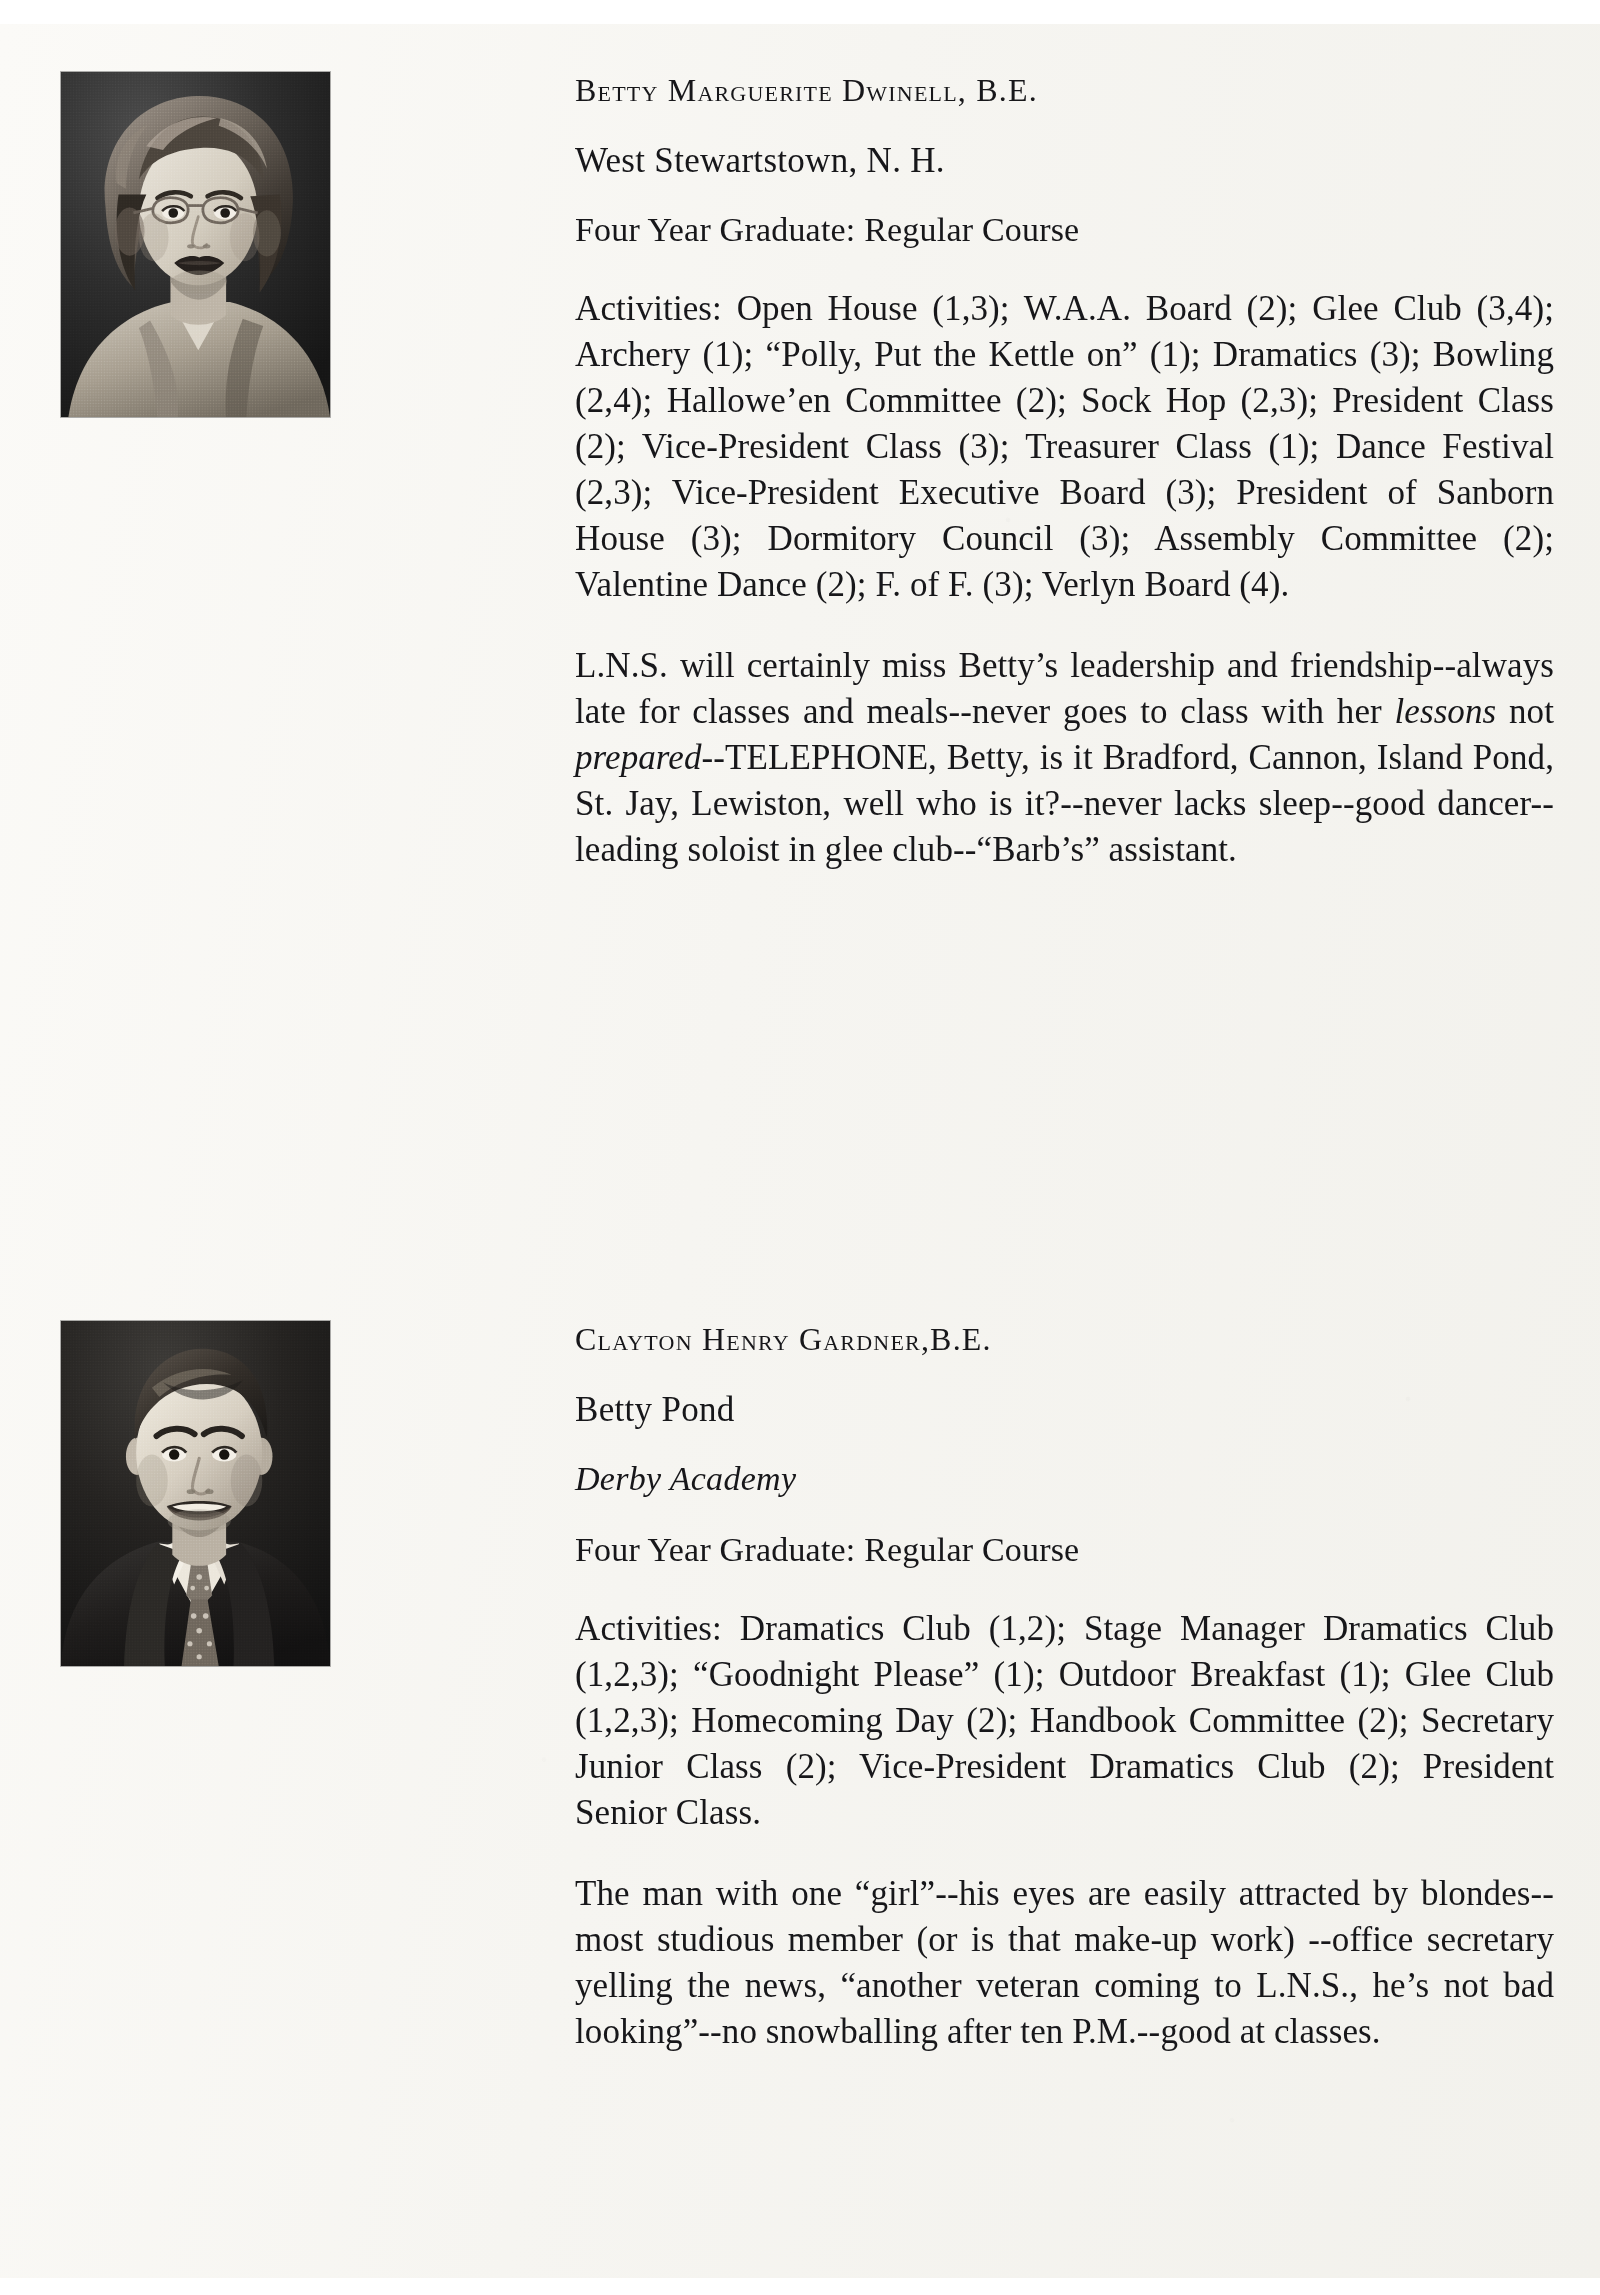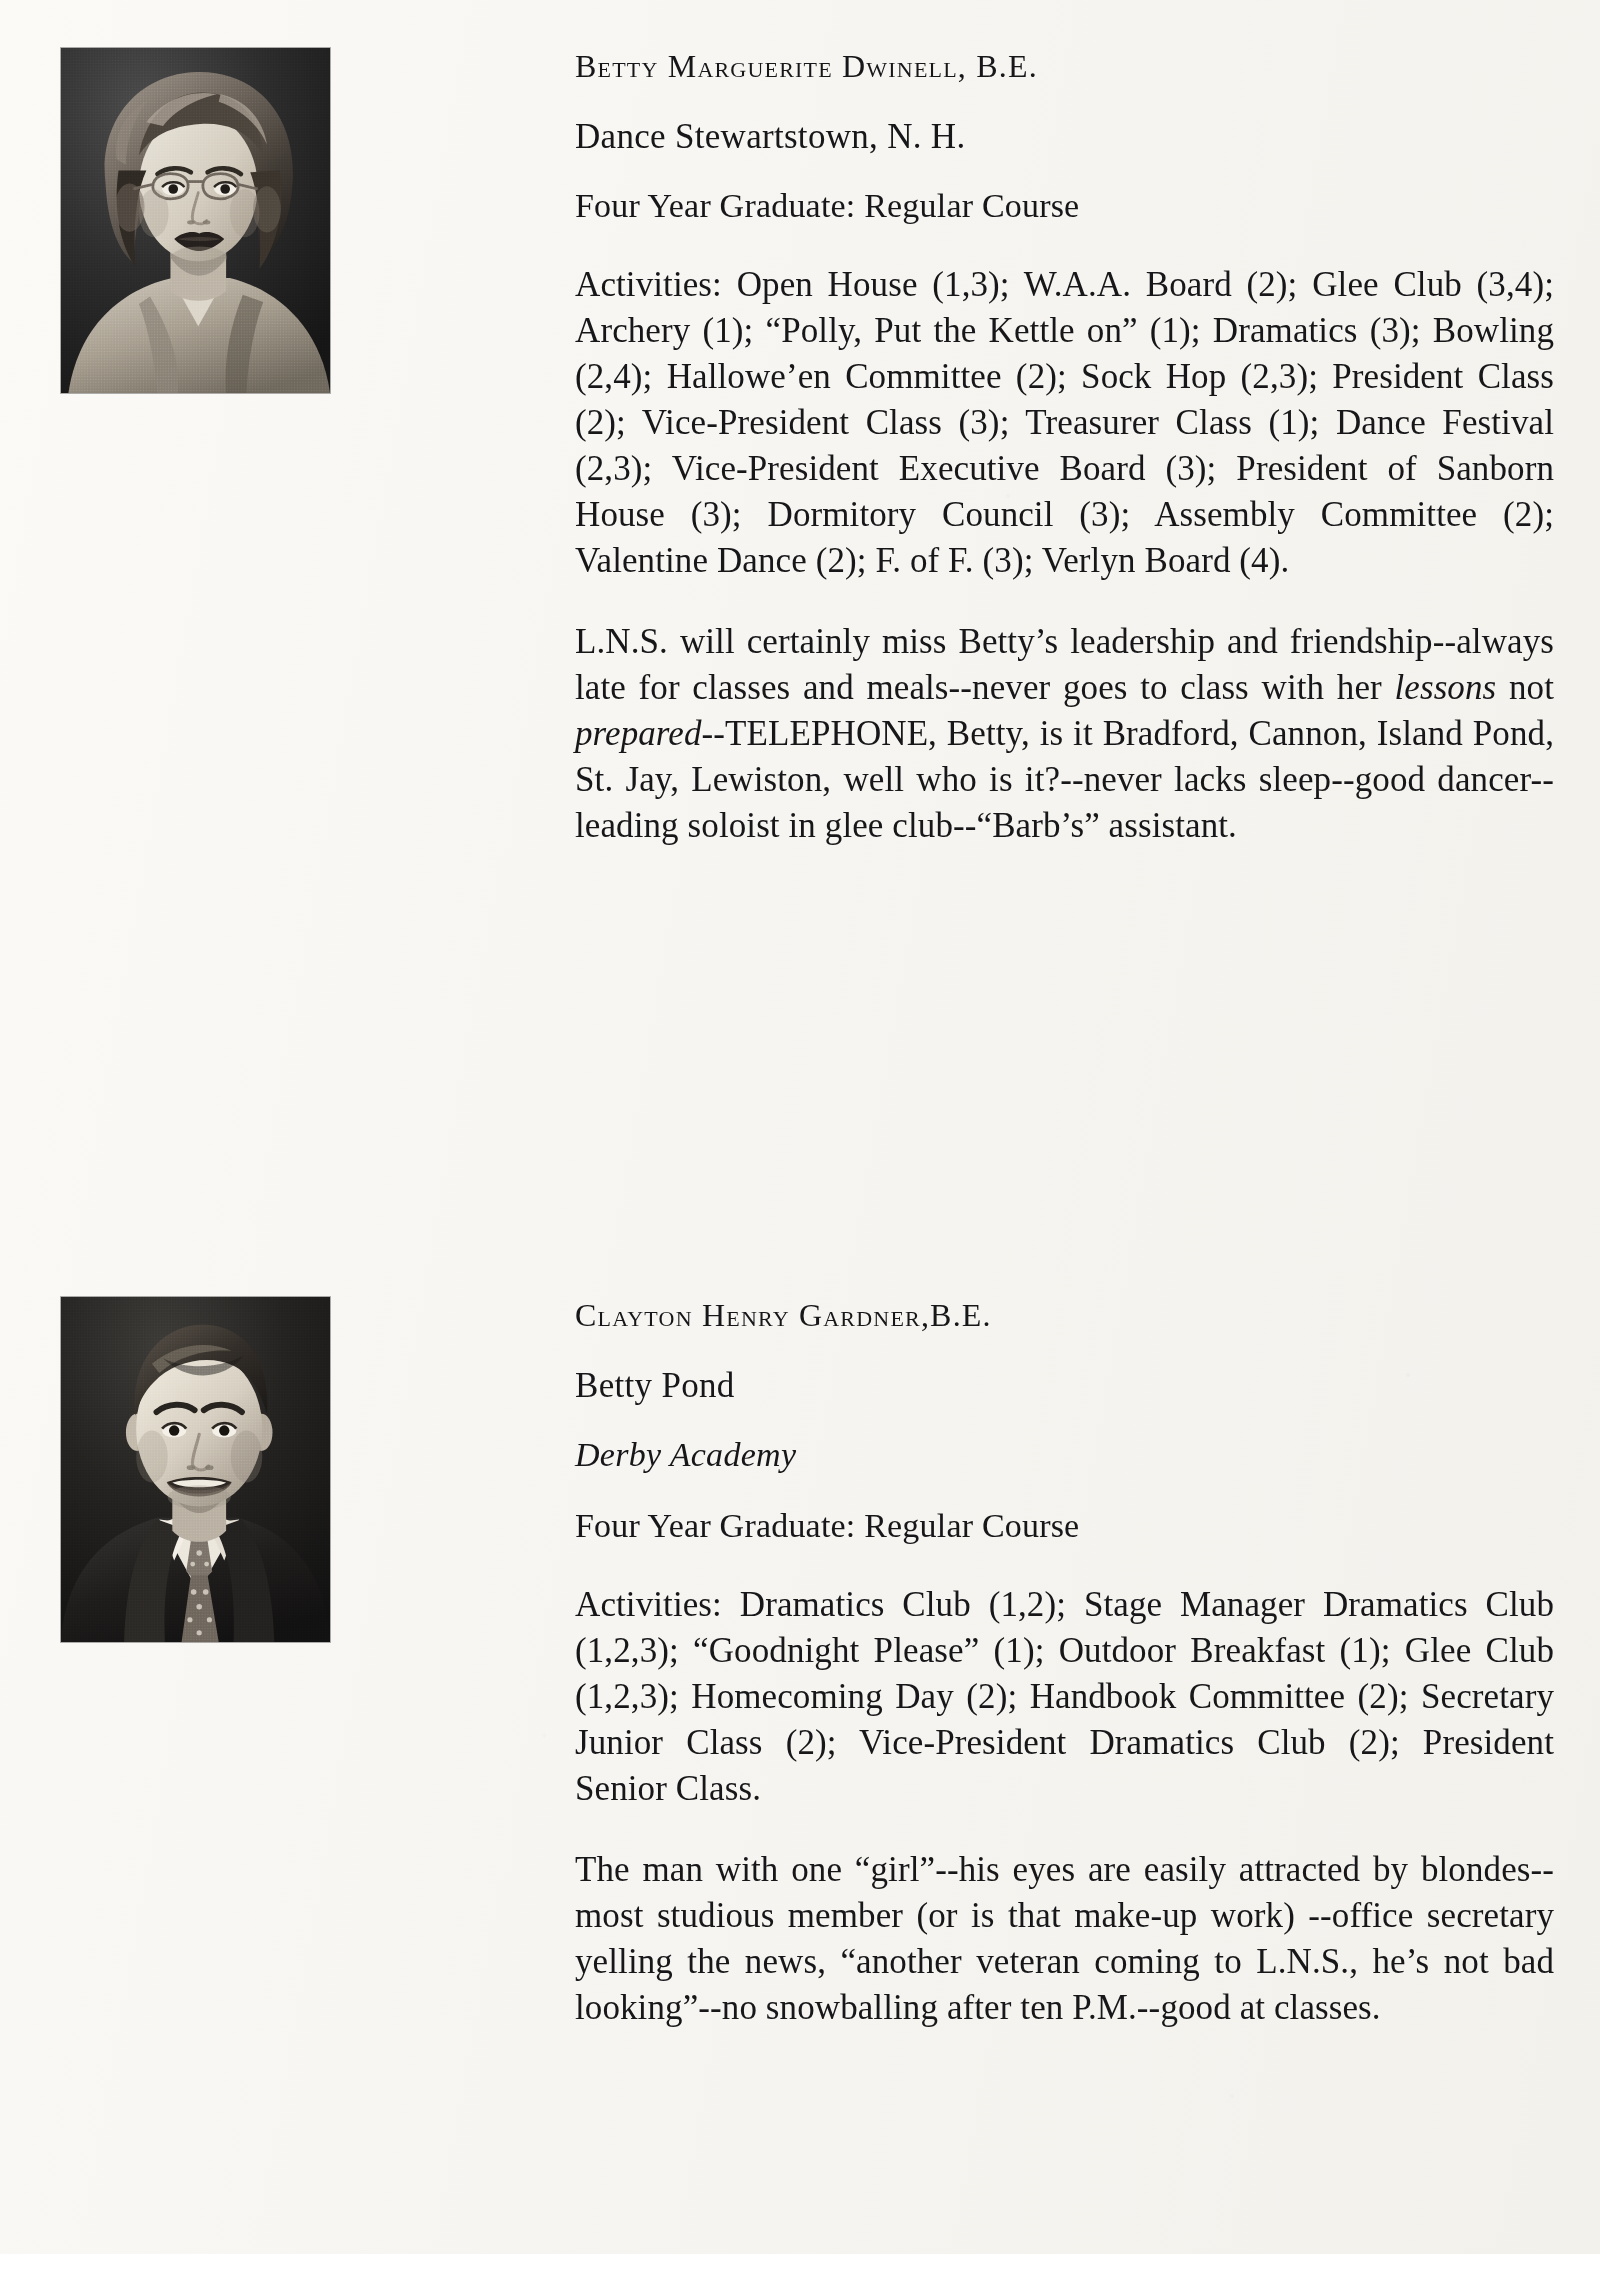--- a/index.html
+++ b/index.html
@@ -8,20 +8,21 @@
     background: #ffffff;
   }
   .page {
     position: relative;
     width: 1600px;
     height: 2254px;
     background: #ef4444;
     overflow: hidden;
     font-family: "Liberation Serif", "DejaVu Serif", serif;
     color: #17171a;
+    margin-top: 24px;
   }
   
   .page::before {
     content: "";
     position: absolute;
     inset: 0;
     background:
       radial-gradient(circle at 12% 8%, rgba(0,0,0,0.018) 0 1.9px, transparent 2.8px),
       radial-gradient(circle at 63% 22%, rgba(0,0,0,0.015) 0 1.9px, transparent 2.8px),
       radial-gradient(circle at 88% 61%, rgba(0,0,0,0.015) 0 1.9px, transparent 2.8px),
@@ -194,21 +195,21 @@
           <ellipse cx="100" cy="178" rx="16" ry="26" fill="#9a9083" opacity="0.28"></ellipse>
           <ellipse cx="198" cy="178" rx="16" ry="26" fill="#9a9083" opacity="0.24"></ellipse>
 
           <ellipse cx="149" cy="226" rx="30" ry="12" fill="#9b9285" opacity="0.35"></ellipse>
         </svg>
       </div>
     </div>
 
     <div class="textcol">
       <div class="line-name">Betty Marguerite Dwinell, B.E.</div>
-      <div class="line-town">Dance Stewartstown, N. H.</div>
+      <div class="line-town">West Stewartstown, N. H.</div>
       <div class="line-course">Four Year Graduate:   Regular Course</div>
       <div class="para">Activities:  Open House (1,3); W.A.A. Board (2); Glee Club (3,4); Archery (1); “Polly, Put the Kettle on” (1); Dramatics (3); Bowling (2,4); Hallowe’en Committee (2); Sock Hop (2,3); President Class (2); Vice-President Class (3); Treasurer Class (1); Dance Festival (2,3); Vice-President Executive Board (3); President of Sanborn House (3); Dormitory Council (3); Assembly Committee (2); Valentine Dance (2); F. of F. (3); Verlyn Board (4).</div>
       <div class="para"><span>L.N.S. will certainly miss Betty’s leadership and friendship--always late for classes and meals--never goes to class with her </span><i>lessons</i><span> not </span><i>prepared</i><span>--TELEPHONE, Betty, is it Bradford, Cannon, Island Pond, St. Jay, Lewiston, well who is it?--never lacks sleep--good dancer--leading soloist in glee club--“Barb’s” assistant.</span></div>
     </div>
   </div>
 
   <div class="entry" id="entry-1">
 
     <div class="portrait">
       <div class="portrait-frame">

